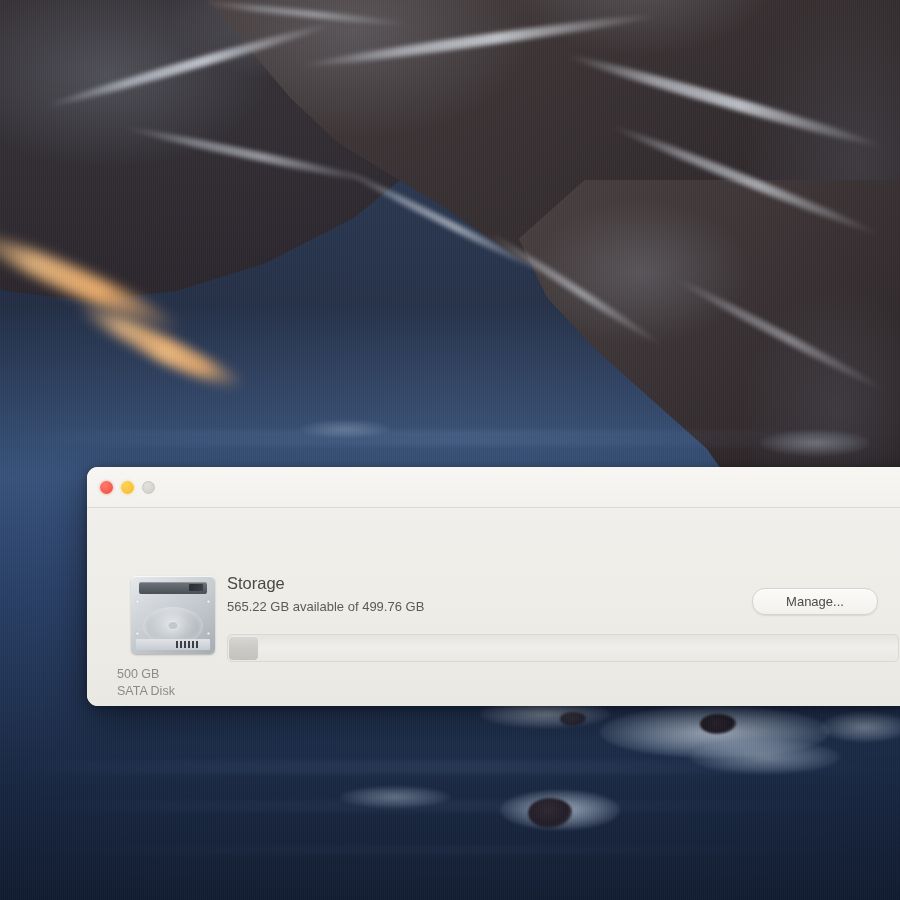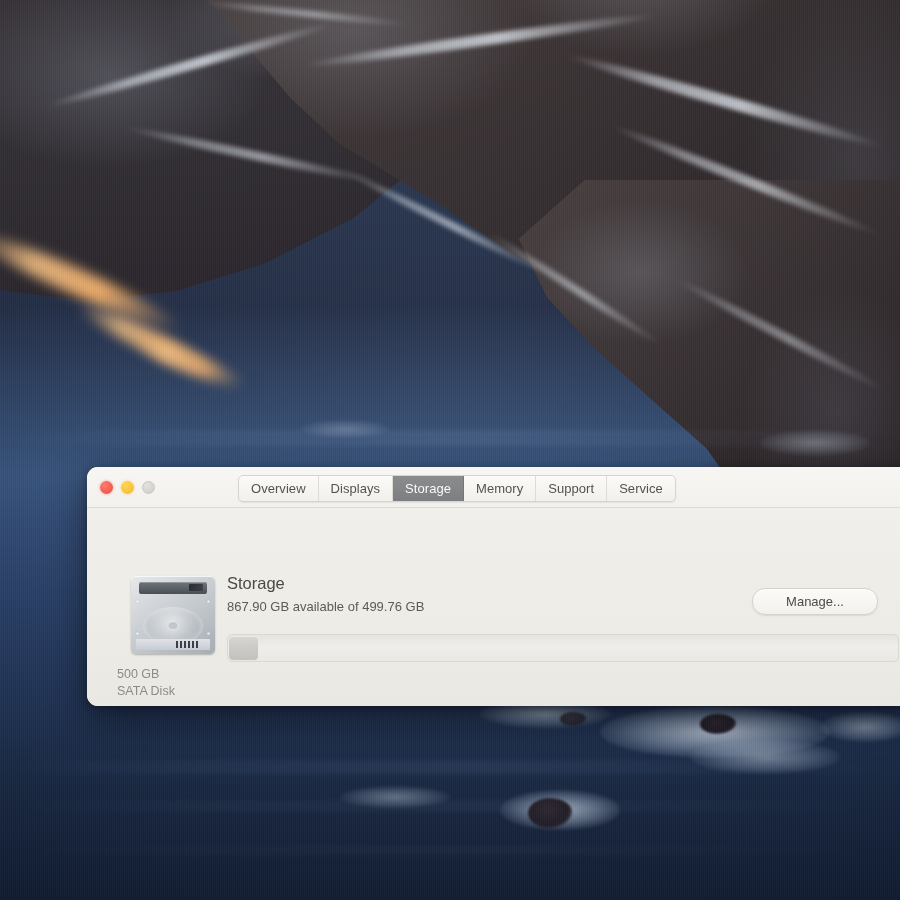--- a/index.html
+++ b/index.html
@@ -411,28 +411,20 @@
   <div class="window">
 
     <div class="titlebar">
 
       <div class="traffic">
         <span class="light close"></span>
         <span class="light min"></span>
         <span class="light zoom"></span>
       </div>
 
-      <div class="tabs">
-        <div class="tab">Overview</div>
-        <div class="tab">Displays</div>
-        <div class="tab selected">Storage</div>
-        <div class="tab">Memory</div>
-        <div class="tab">Support</div>
-        <div class="tab">Service</div>
-      </div>
 
     </div>
 
     <div class="content">
 
       <div class="disk-col">
         <div class="disk-icon">
           <div class="disk-label"></div>
           <div class="disk-platter"></div>
           <div class="disk-hub"></div>
@@ -448,21 +440,21 @@
             <span class="pin"></span>
             <span class="pin"></span>
           </div>
         </div>
         <div class="disk-text">500 GB</div>
         <div class="disk-text">SATA Disk</div>
       </div>
 
       <div class="info">
         <h2 class="vol-name">Storage</h2>
-        <p class="vol-sub">867.90 GB available of 499.76 GB</p>
+        <p class="vol-sub">565.22 GB available of 499.76 GB</p>
       </div>
 
       <div class="manage-btn">Manage...</div>
 
       <div class="bar">
         <div class="bar-used"></div>
       </div>
 
     </div>
   </div>

